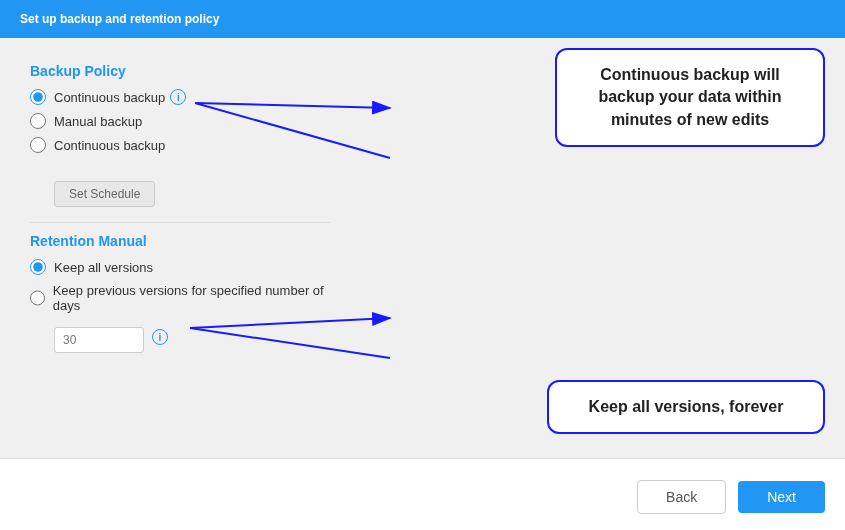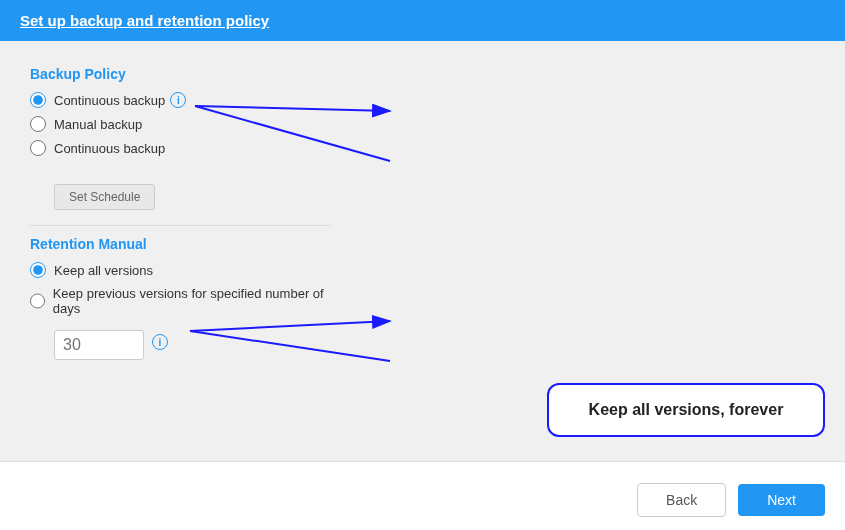--- a/index.html
+++ b/index.html
@@ -8,23 +8,22 @@
       width: 845px;
       height: 530px;
       background: #f0f0f0;
       overflow: hidden;
     }
 
     .header {
       background: #2196F3;
       color: white;
       padding: 12px 20px;
-      font-size: 15px;
-      font-weight: bold;
-      text-decoration: underline;
+      font-size: 12px;
+      font-weight: bold;
     }
 
     .main-content {
       display: flex;
       padding: 20px 20px 16px 30px;
       height: calc(530px - 50px - 60px);
       position: relative;
     }
 
     .left-panel {
@@ -89,21 +88,21 @@
       cursor: pointer;
       margin-left: 24px;
       margin-top: 20px;
     }
 
     .days-input {
       width: 90px;
       padding: 5px 8px;
       border: 1px solid #ccc;
       border-radius: 3px;
-      font-size: 16px;
+      font-size: 12px;
       color: #c2410c;
       margin-left: 24px;
       margin-top: 6px;
     }
 
     .days-info-row {
       display: flex;
       align-items: center;
       margin-top: 4px;
     }
@@ -237,20 +236,23 @@
       </marker>
     </defs>
 
     <line x1="195" y1="65" x2="390" y2="70" stroke="#1a1aff" stroke-width="2" marker-end="url(#arrowhead1)"></line>
     <line x1="195" y1="65" x2="390" y2="120" stroke="#1a1aff" stroke-width="2"></line>
 
     <line x1="190" y1="290" x2="390" y2="280" stroke="#1a1aff" stroke-width="2" marker-end="url(#arrowhead2)"></line>
     <line x1="190" y1="290" x2="390" y2="320" stroke="#1a1aff" stroke-width="2"></line>
   </svg>
 
+  <div class="tooltip-box tooltip-backup">
+    <span>Continuous backup will backup your data within minutes of new edits</span>
+  </div>
 
   <div class="tooltip-box tooltip-retention">
     <span>Keep all versions, forever</span>
   </div>
 
 </div>
 
 <div class="footer">
   <button class="btn-back">Back</button>
   <button class="btn-next">Next</button>

